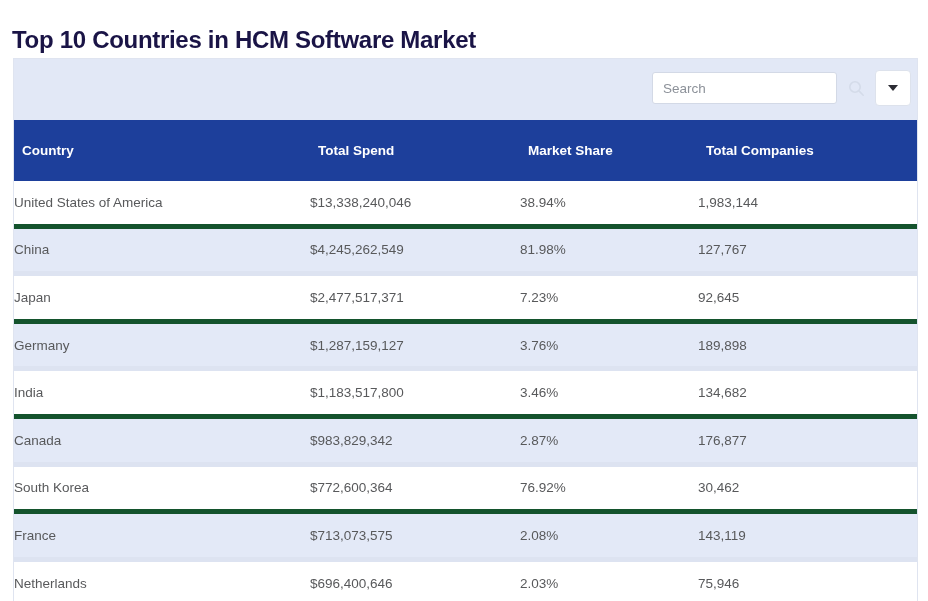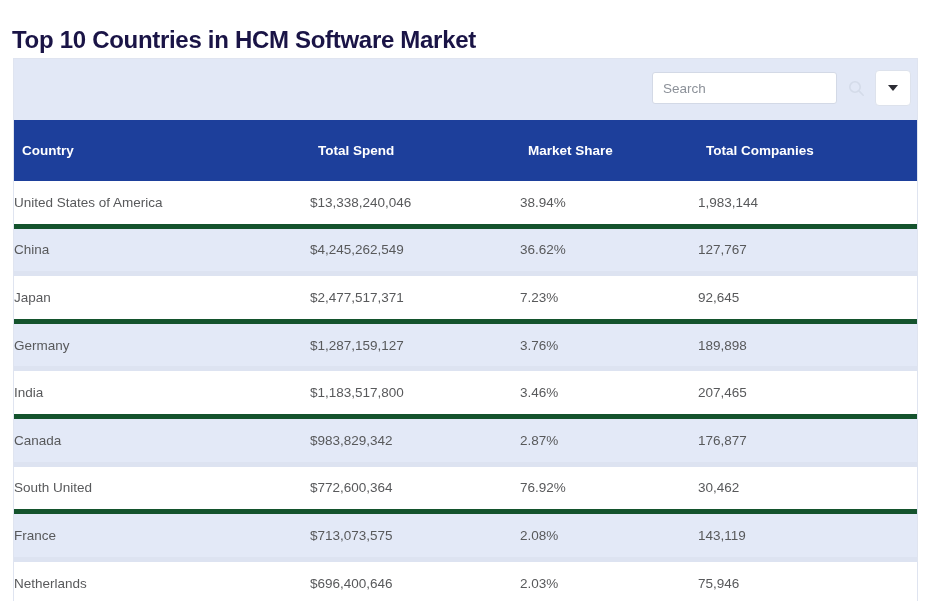--- a/index.html
+++ b/index.html
@@ -184,49 +184,49 @@
     <tbody id="table-body">
         <tr>
           <td class="col-country">United States of America</td>
           <td class="col-spend">$13,338,240,046</td>
           <td class="col-share">38.94%</td>
           <td class="col-companies">1,983,144</td>
         </tr>
         <tr>
           <td class="col-country">China</td>
           <td class="col-spend">$4,245,262,549</td>
-          <td class="col-share">36.62%</td>
+          <td class="col-share">81.98%</td>
           <td class="col-companies">127,767</td>
         </tr>
         <tr>
           <td class="col-country">Japan</td>
           <td class="col-spend">$2,477,517,371</td>
           <td class="col-share">7.23%</td>
           <td class="col-companies">92,645</td>
         </tr>
         <tr>
           <td class="col-country">Germany</td>
           <td class="col-spend">$1,287,159,127</td>
           <td class="col-share">3.76%</td>
           <td class="col-companies">189,898</td>
         </tr>
         <tr>
           <td class="col-country">India</td>
           <td class="col-spend">$1,183,517,800</td>
           <td class="col-share">3.46%</td>
-          <td class="col-companies">207,465</td>
+          <td class="col-companies">134,682</td>
         </tr>
         <tr>
           <td class="col-country">Canada</td>
           <td class="col-spend">$983,829,342</td>
           <td class="col-share">2.87%</td>
           <td class="col-companies">176,877</td>
         </tr>
         <tr>
-          <td class="col-country">South United</td>
+          <td class="col-country">South Korea</td>
           <td class="col-spend">$772,600,364</td>
           <td class="col-share">76.92%</td>
           <td class="col-companies">30,462</td>
         </tr>
         <tr>
           <td class="col-country">France</td>
           <td class="col-spend">$713,073,575</td>
           <td class="col-share">2.08%</td>
           <td class="col-companies">143,119</td>
         </tr>

